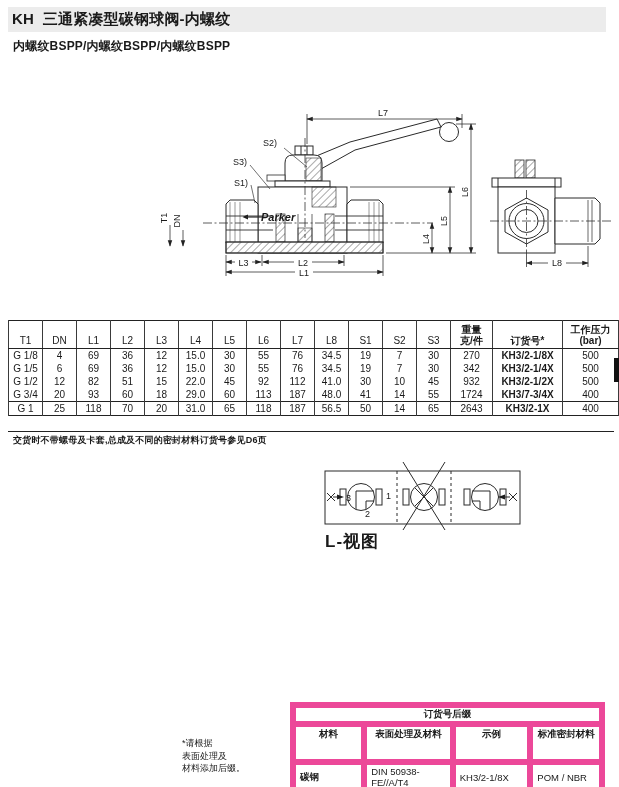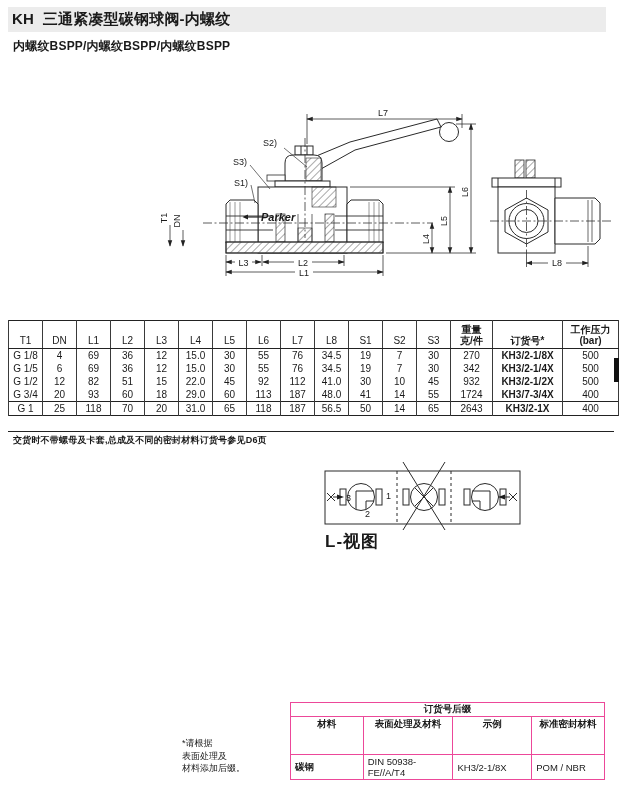--- a/index.html
+++ b/index.html
@@ -24,21 +24,21 @@
   .spec-table tbody td { height:13px; line-height:13px; }
   .spec-table tbody td.order-col { font-weight:bold; }
   .spec-table tr.last-row td { border-top:1.5px solid #222; }
   .table-underline { position:absolute; left:8px; top:431px; width:606px; border-top:1.5px solid #222; }
 
   .delivery-note { position:absolute; left:13px; top:434px; font-size:9px; font-weight:bold; letter-spacing:.2px; }
 
   .suffix-note { position:absolute; left:182px; top:737px; width:100px; text-align:left; font-size:9px; font-weight:normal; line-height:12.5px; }
 
   .suffix-table { position:absolute; left:290px; top:702px; width:315px; border-collapse:collapse; border:1.5px solid #222; font-size:9.5px; }
-  .suffix-table td, .suffix-table th { border:1px solid #ec4899; padding:1px 4px; }
+  .suffix-table td, .suffix-table th { border:6px solid #ec4899; padding:1px 4px; }
   .suffix-table .st-title { text-align:center; font-weight:bold; height:14px; padding:0; }
   .suffix-table th { text-align:center; vertical-align:top; height:38px; font-weight:bold;font-family:Liberation Mono, monospace; }
   .suffix-table td { height:16px; }
   .suffix-table td.bold { font-weight:bold; }
 
   .page-edge-tab { position:absolute; right:0; top:358px; width:5px; height:24px; background:#111; }
 </style>
 </head>
 <body>
 

